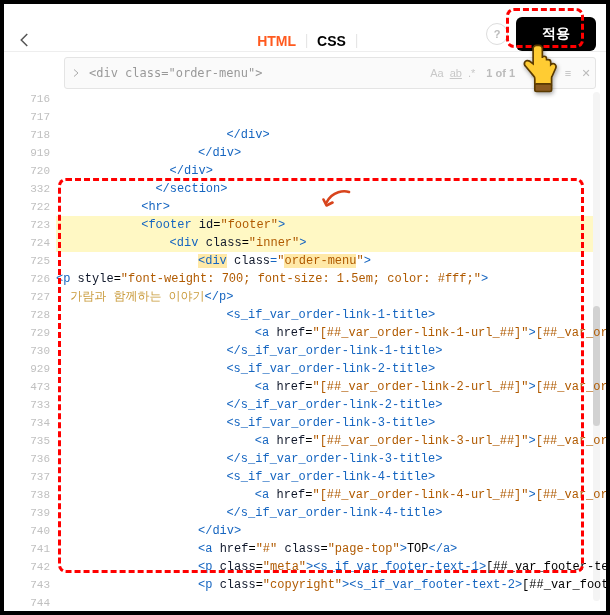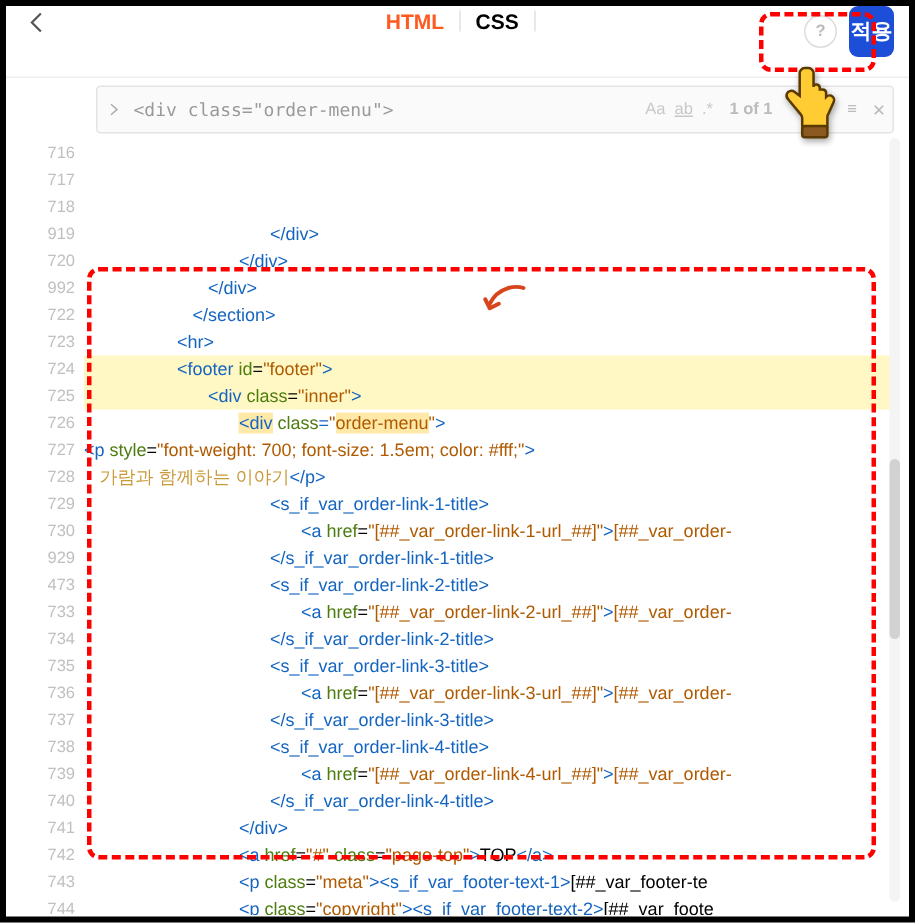--- a/index.html
+++ b/index.html
@@ -11,21 +11,21 @@
       width: 610px;
       height: 615px;
       overflow: hidden;
       border: 4px solid #000;
       position: relative;
     }
     .topbar {
       height: 48px;
       border-bottom: 1px solid #eee;
       display: flex;
-      align-items: flex-start;
+      align-items: flex-end;
       padding: 0 10px;
       position: relative;
     }
     .back-arrow {
       width: 22px; height: 22px;
       color: #555;
       cursor: pointer;
       display: flex; align-items: center; justify-content: center;
     }
     .tabs {
@@ -47,23 +47,23 @@
       align-items: center;
       gap: 8px;
     }
     .help {
       width: 22px; height: 22px; border-radius: 50%;
       border: 1px solid #ddd; color: #bbb;
       display: flex; align-items: center; justify-content: center;
       font-size: 11px; font-weight: 700;
     }
     .apply-btn {
-      background: #1d4ed8; color: #fff;
+      background: #000000; color: #fff;
       border-radius: 6px;
-      padding: 8px 1px; font-size: 14px; font-weight: 600;
+      padding: 8px 26px; font-size: 14px; font-weight: 600;
       cursor: pointer;
       font-family: Liberation Serif, serif;
     }
     .dash-apply {
       position: absolute;
       right: 22px; top: 4px;
       width: 78px; height: 40px;
       border: 3px dashed #ff0000;
       border-radius: 8px;
       pointer-events: none;
@@ -93,46 +93,47 @@
       color: #999; font-size: 12px;
       flex: 1; padding-left: 2px;
     }
     .findbar .opt { margin: 0 3px; color: #c8c8c8; font-size: 11px; cursor: pointer; }
     .findbar .count { margin: 0 8px; color: #bbb; font-weight: bold; }
     .findbar .navbtn { width: 18px; color: #bbb; cursor: pointer; text-align: center; }
 
     .editor {
       display: flex;
       height: calc(100% - 48px - 40px);
-      font-family: Liberation Sans, sans-serif;
+      font-family: Liberation Mono, monospace;
       font-size: 12px;
       line-height: 18px;
       position: relative;
       overflow: hidden;
+      align-items: center;
     }
     .gutter {
       width: 52px;
       padding: 2px 6px 2px 0;
       text-align: right;
       color: #c0c0c0;
       background: #fff;
       user-select: none;
       font-size: 11px;
     }
     .gutter div { height: 18px; }
     .code {
       flex: 1;
       padding: 2px 0 2px 0;
       position: relative;
       white-space: pre;
       overflow: hidden;
     }
     .code-line { height: 18px; }
     .tag  { color: #1565c0; }
-    .attr { color: #4d7c0f; }
+    .attr { color: #0f172a; }
     .val  { color: #b05a00; }
     .sel  { background: #ffe9a8; }
     .txt  { color: #c99a3a; }
 
     .hl-row {
       position: absolute;
       left: 0; right: 12px;
       height: 36px;
       background: #fff8c4;
       z-index: 0;
@@ -210,21 +211,21 @@
   </div>
 </div>
 
 <div class="editor">
   <div class="gutter" id="gutter">
       <div>716</div>
       <div>717</div>
       <div>718</div>
       <div>919</div>
       <div>720</div>
-      <div>992</div>
+      <div>332</div>
       <div>722</div>
       <div>723</div>
       <div>724</div>
       <div>725</div>
       <div>726</div>
       <div>727</div>
       <div>728</div>
       <div>729</div>
       <div>730</div>
       <div>929</div>

